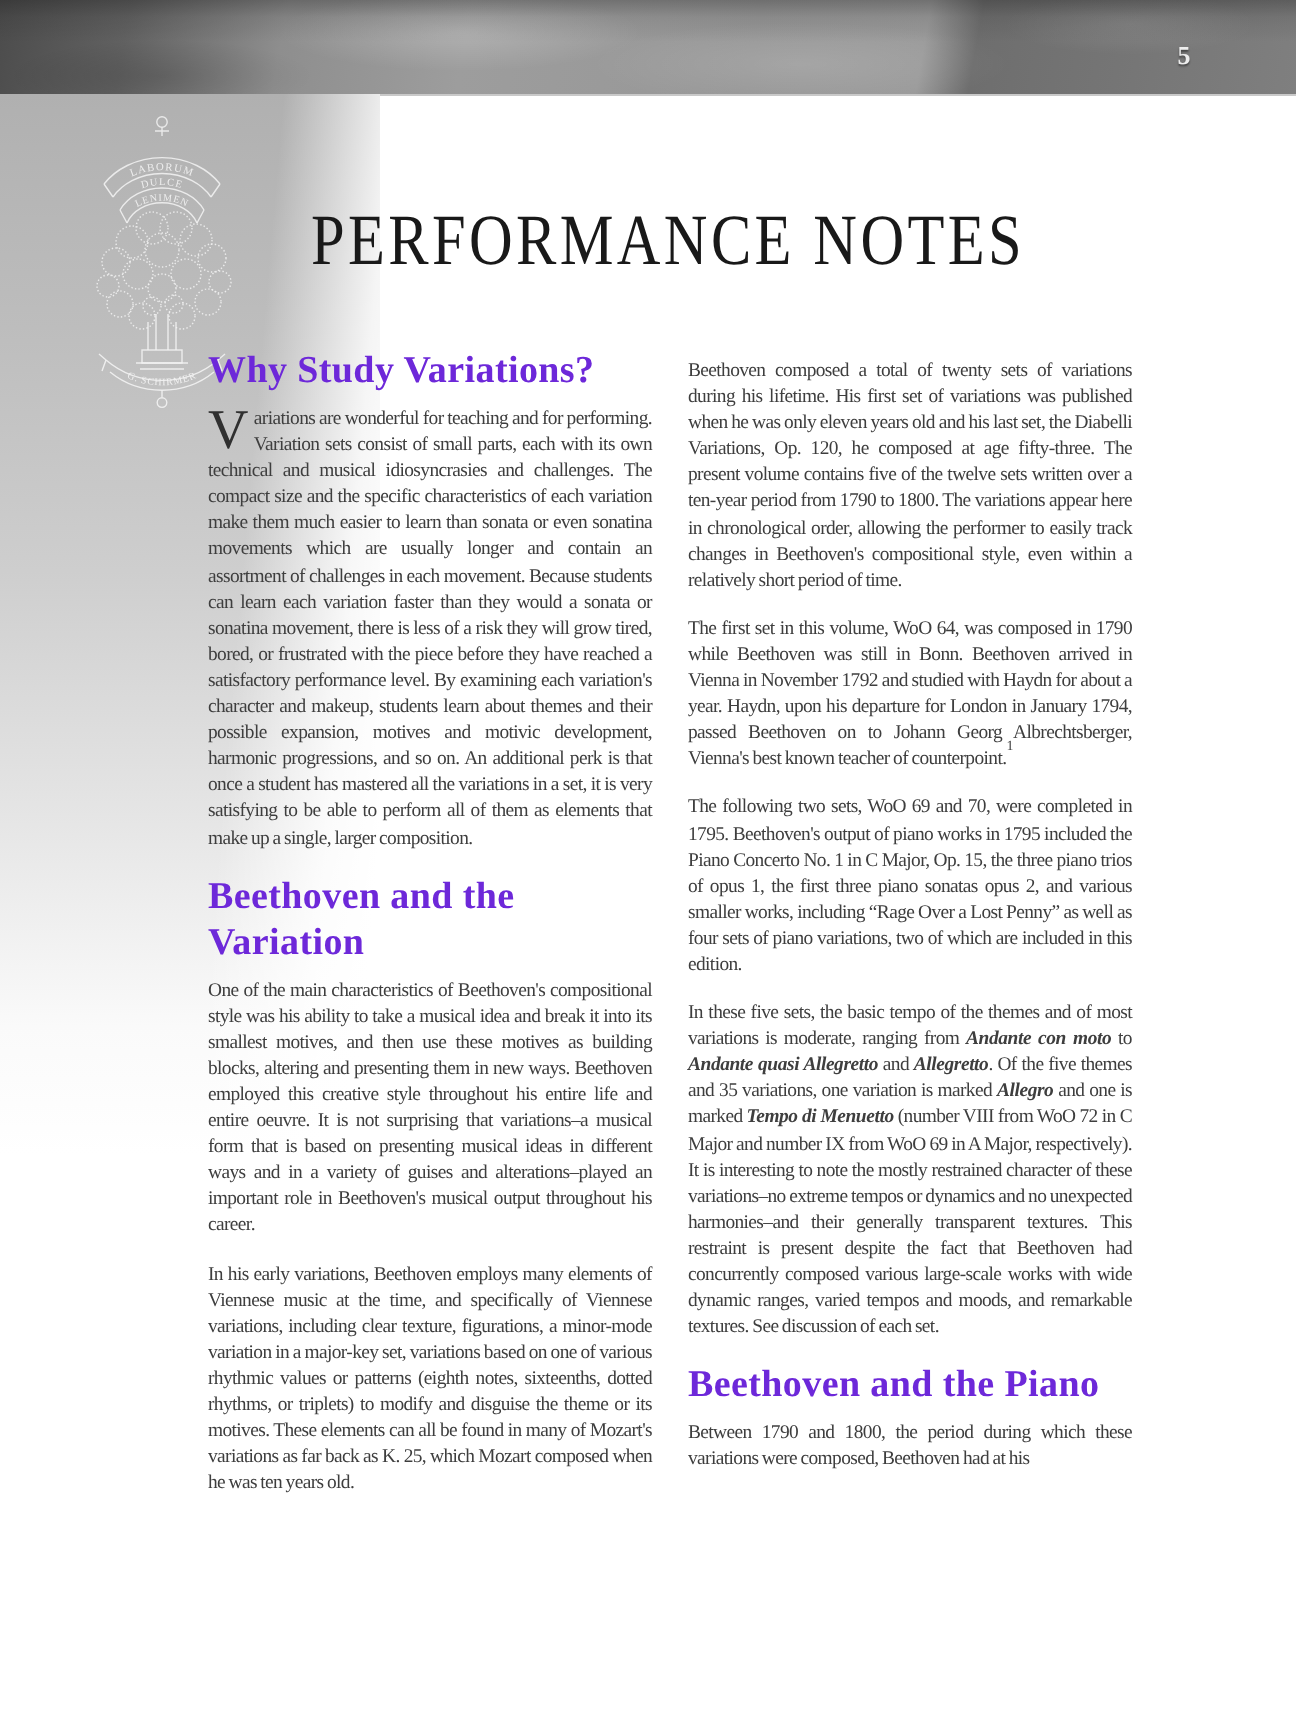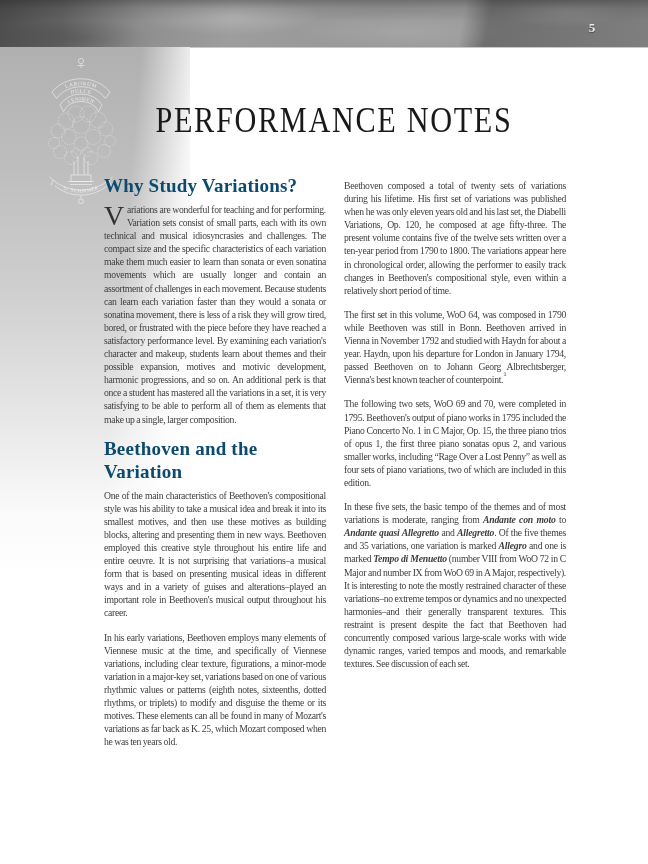--- a/index.html
+++ b/index.html
@@ -50,21 +50,21 @@
     transform:scaleX(0.84);transform-origin:50% 0;
   }
   
   .columns{
     position:absolute;top:174px;left:104px;width:462px;
     display:flex;gap:18px;
   }
   .col{width:222px;}
   .col-right{padding-top:5px;}
   .section-heading{
-    font-size:19px;line-height:23px;font-weight:bold;color:#0c4a6e;
+    font-size:19px;line-height:23px;font-weight:bold;color:#6d28d9;
     letter-spacing:0.2px;margin:0 0 6px 0;
   }
   .section-heading.spaced{margin-top:2px;}
   .para{
     font-size:9.7px;line-height:13.1px;letter-spacing:-0.3px;word-spacing:-0.4px;
     text-align:justify;color:#3e3e3e;margin:0 0 11px 0;
   }
   .para:last-child{margin-bottom:12px;}
   .dropcap{
     float:left;font-size:28px;line-height:23px;padding:1px 3px 0 0;color:#303030;
@@ -151,14 +151,16 @@
     <p class="para"><span class="dropcap">V</span><span>ariations are wonderful for teaching and for performing. Variation sets consist of small parts, each with its own technical and musical idiosyncrasies and challenges. The compact size and the specific characteristics of each variation make them much easier to learn than sonata or even sonatina movements which are usually longer and contain an assortment of challenges in each movement. Because students can learn each variation faster than they would a sonata or sonatina movement, there is less of a risk they will grow tired, bored, or frustrated with the piece before they have reached a satisfactory performance level. By examining each variation's character and makeup, students learn about themes and their possible expansion, motives and motivic development, harmonic progressions, and so on. An additional perk is that once a student has mastered all the variations in a set, it is very satisfying to be able to perform all of them as elements that make up a single, larger composition.</span></p>
     <h2 class="section-heading spaced">Beethoven and the Variation</h2>
     <p class="para"><span>One of the main characteristics of Beethoven's compositional style was his ability to take a musical idea and break it into its smallest motives, and then use these motives as building blocks, altering and presenting them in new ways. Beethoven employed this creative style throughout his entire life and entire oeuvre. It is not surprising that variations–a musical form that is based on presenting musical ideas in different ways and in a variety of guises and alterations–played an important role in Beethoven's musical output throughout his career.</span></p>
     <p class="para"><span>In his early variations, Beethoven employs many elements of Viennese music at the time, and specifically of Viennese variations, including clear texture, figurations, a minor-mode variation in a major-key set, variations based on one of various rhythmic values or patterns (eighth notes, sixteenths, dotted rhythms, or triplets) to modify and disguise the theme or its motives. These elements can all be found in many of Mozart's variations as far back as K. 25, which Mozart composed when he was ten years old.</span></p>
   </div>
   <div class="col col-right">
     <p class="para"><span>Beethoven composed a total of twenty sets of variations during his lifetime. His first set of variations was published when he was only eleven years old and his last set, the Diabelli Variations, Op. 120, he composed at age fifty-three. The present volume contains five of the twelve sets written over a ten-year period from 1790 to 1800. The variations appear here in chronological order, allowing the performer to easily track changes in Beethoven's compositional style, even within a relatively short period of time.</span></p>
     <p class="para"><span>The first set in this volume, WoO 64, was composed in 1790 while Beethoven was still in Bonn. Beethoven arrived in Vienna in November 1792 and studied with Haydn for about a year. Haydn, upon his departure for London in January 1794, passed Beethoven on to Johann Georg Albrechtsberger, Vienna's best known teacher of counterpoint.</span><sup>1</sup></p>
     <p class="para"><span>The following two sets, WoO 69 and 70, were completed in 1795. Beethoven's output of piano works in 1795 included the Piano Concerto No. 1 in C Major, Op. 15, the three piano trios of opus 1, the first three piano sonatas opus 2, and various smaller works, including “Rage Over a Lost Penny” as well as four sets of piano variations, two of which are included in this edition.</span></p>
     <p class="para"><span>In these five sets, the basic tempo of the themes and of most variations is moderate, ranging from </span><i>Andante con moto</i><span> to </span><i>Andante quasi Allegretto</i><span> and </span><i>Allegretto</i><span>. Of the five themes and 35 variations, one variation is marked </span><i>Allegro</i><span> and one is marked </span><i>Tempo di Menuetto</i><span> (number VIII from WoO 72 in C Major and number IX from WoO 69 in A Major, respectively). It is interesting to note the mostly restrained character of these variations–no extreme tempos or dynamics and no unexpected harmonies–and their generally transparent textures. This restraint is present despite the fact that Beethoven had concurrently composed various large-scale works with wide dynamic ranges, varied tempos and moods, and remarkable textures. See discussion of each set.</span></p>
+    <h2 class="section-heading spaced">Beethoven and the Piano</h2>
+    <p class="para"><span>Between 1790 and 1800, the period during which these variations were composed, Beethoven had at his</span></p>
   </div>
 </div>
 
 </body></html>

